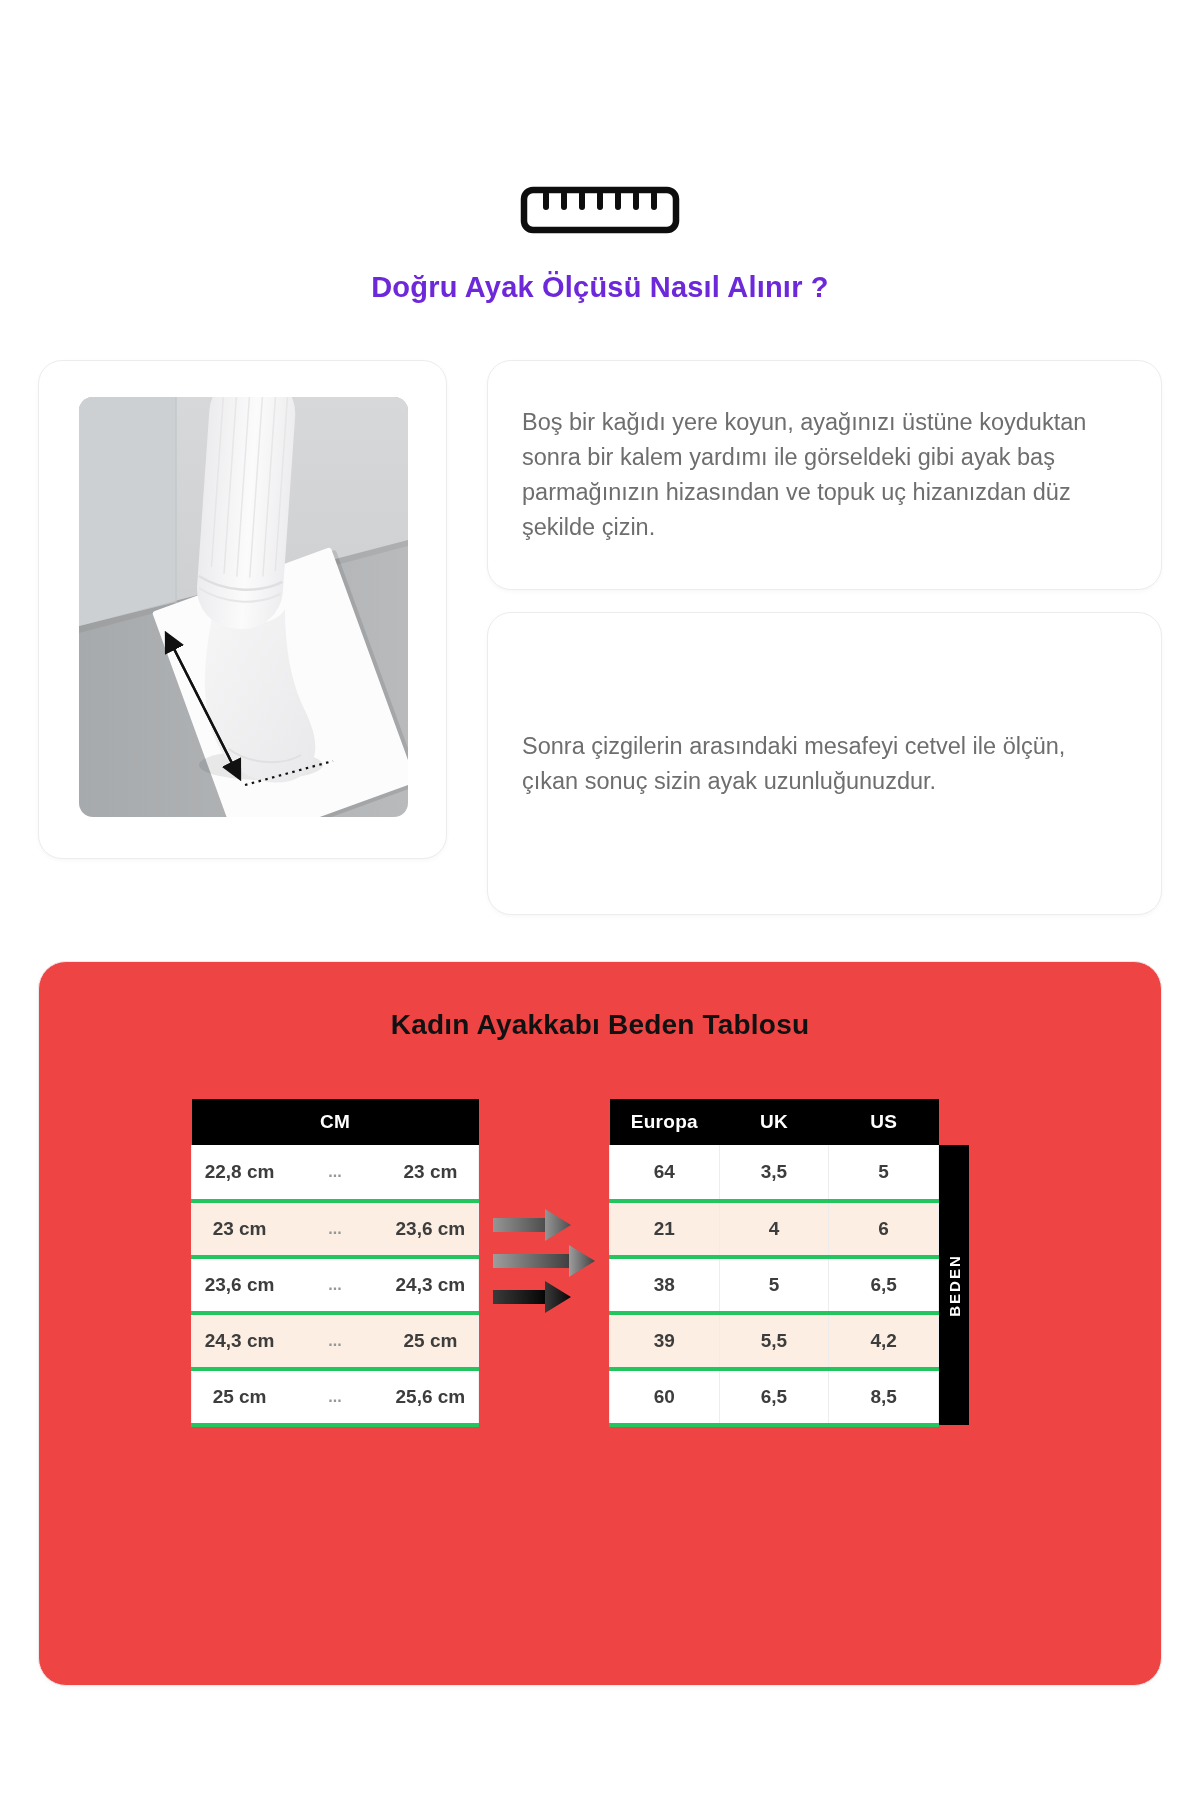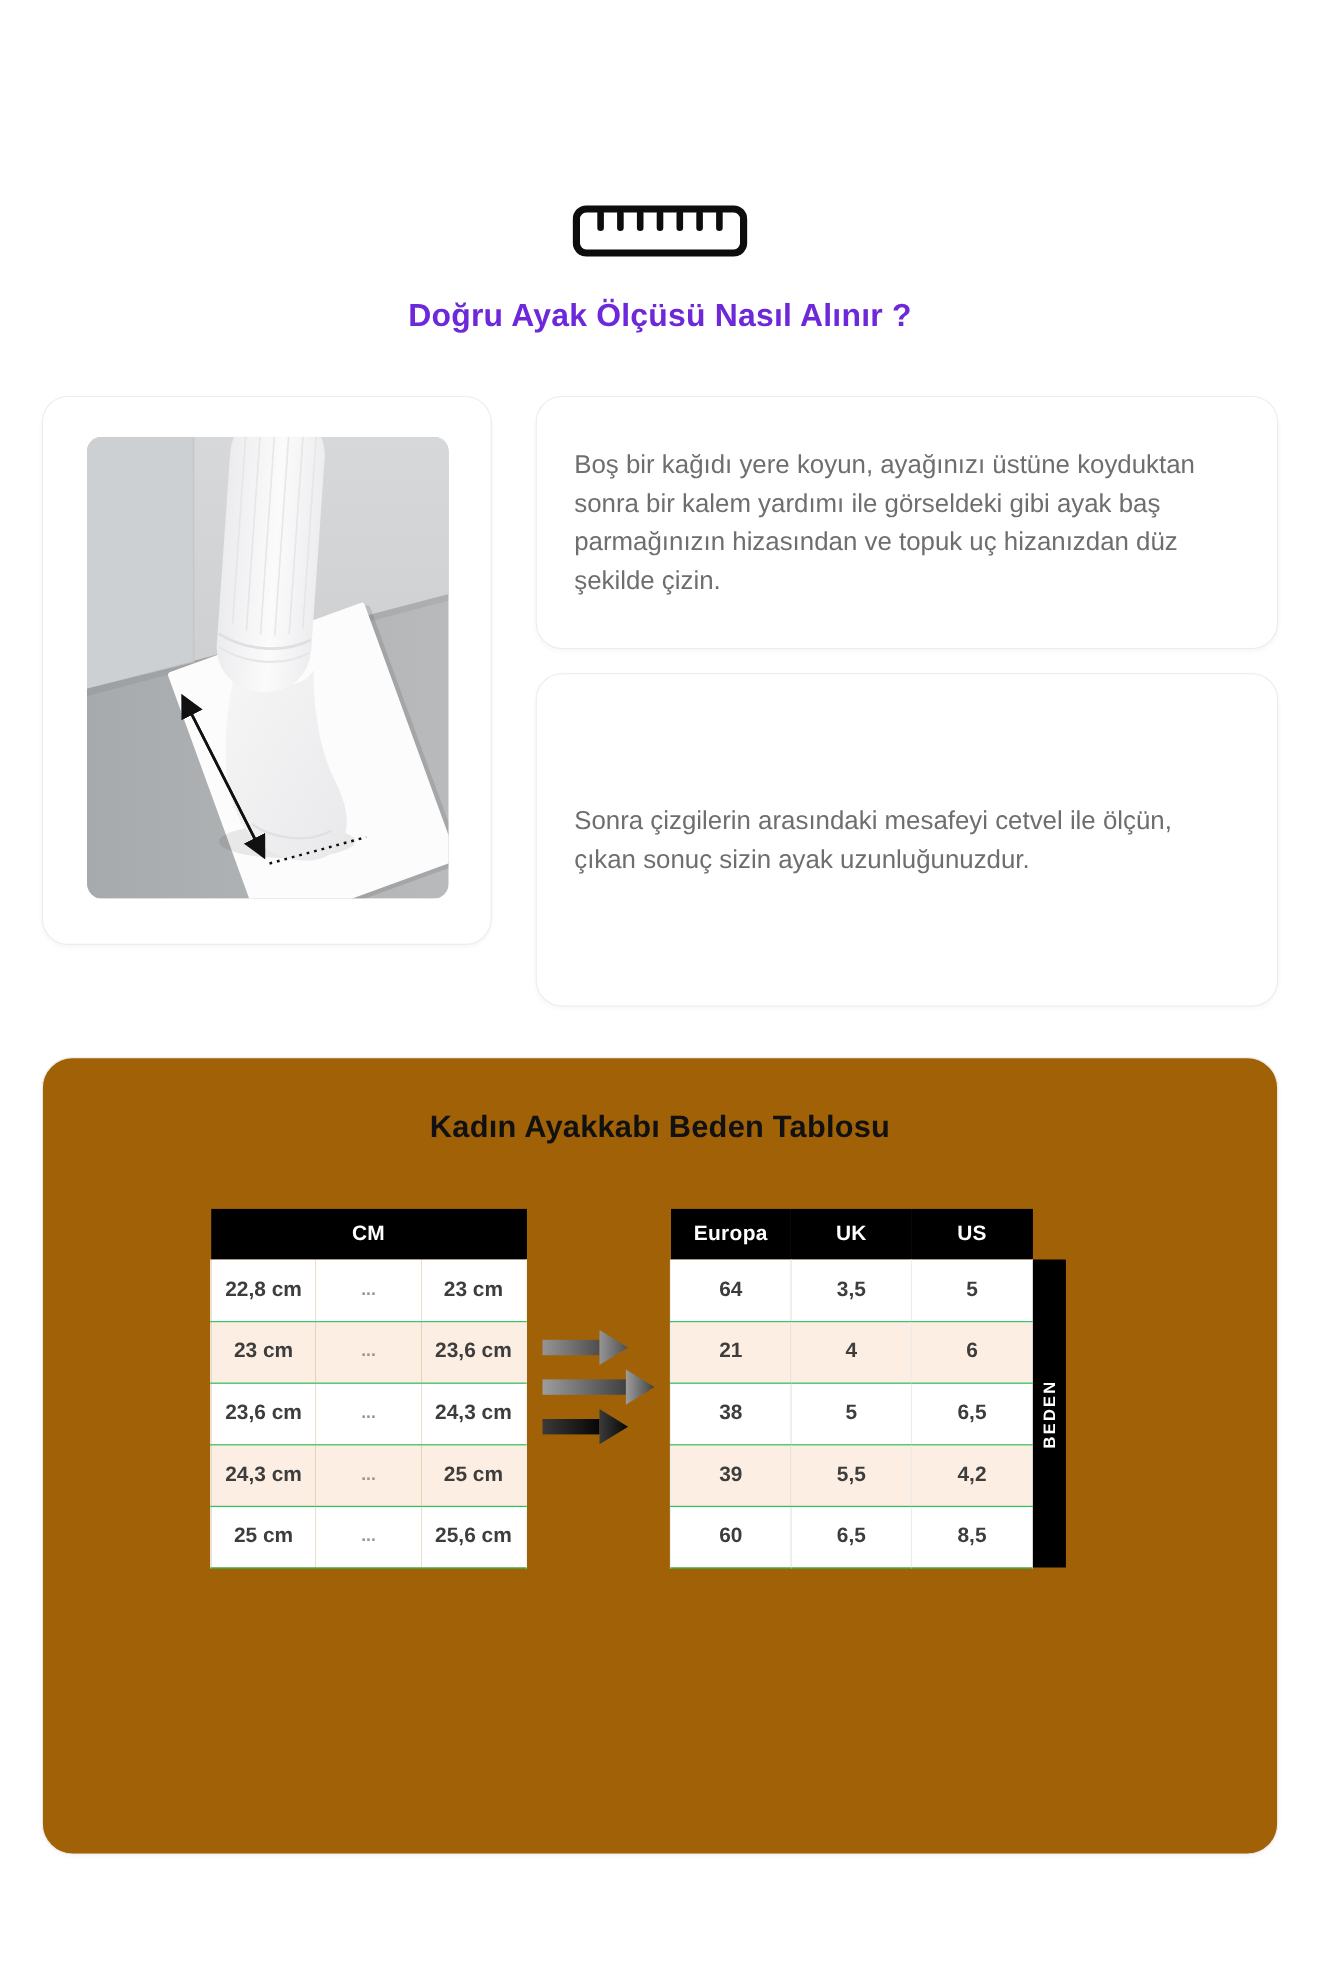--- a/index.html
+++ b/index.html
@@ -26,28 +26,28 @@
   .steps { flex:1; display:flex; flex-direction:column; gap:22px; }
   .step-card { border:1px solid #ececec; border-radius:24px; background:#fff;
                display:flex; align-items:center; padding:0 34px;
                box-shadow:0 2px 4px rgba(0,0,0,.03); }
   .step-card.s1 { height:230px; }
   .step-card.s2 { height:303px; }
   .step-card p { color:#6e6e6e; font-size:23.5px; line-height:35px; }
 
   
   .chart-card { margin:46px 38px 0; height:725px; border:1px solid #ececec;
-                border-radius:28px; background:#a16207; box-shadow:0 2px 4px rgba(0,0,0,.03); }
+                border-radius:28px; background:#ef4444; box-shadow:0 2px 4px rgba(0,0,0,.03); }
   .tables { display:flex; align-items:flex-start; padding-left:152px; margin-top:57px; }
 
   table { border-collapse:collapse; table-layout:fixed;padding-left:44px; }
   th { background:#000000; color:#ffffff; font-size:19px; font-weight:bold;
        height:46px; text-align:center; letter-spacing:.3px; }
   td { height:56px; text-align:center; font-size:19px; font-weight:bold;
-       color:#3d3d3d; background:#ffffff; border-bottom:1px solid #22c55e; }
+       color:#3d3d3d; background:#ffffff; border-bottom:4px solid #22c55e; }
   tbody tr:nth-child(even) td { background:#fceee2; }
 
   .cm-table { width:288px; flex:none; }
   .cm-table td:first-child { border-left:1px solid #f1f1f1; width:40%; }
   .cm-table td:last-child  { border-right:1px solid #f1f1f1; width:40%; }
   .cm-table td.sep { color:#969696; font-size:16px; width:20%; }
 
   .arrows-box { flex:none; width:130px; display:flex; justify-content:center; margin-top:108px; }
 
   .size-wrap { flex:none; display:flex; align-items:flex-start; }

